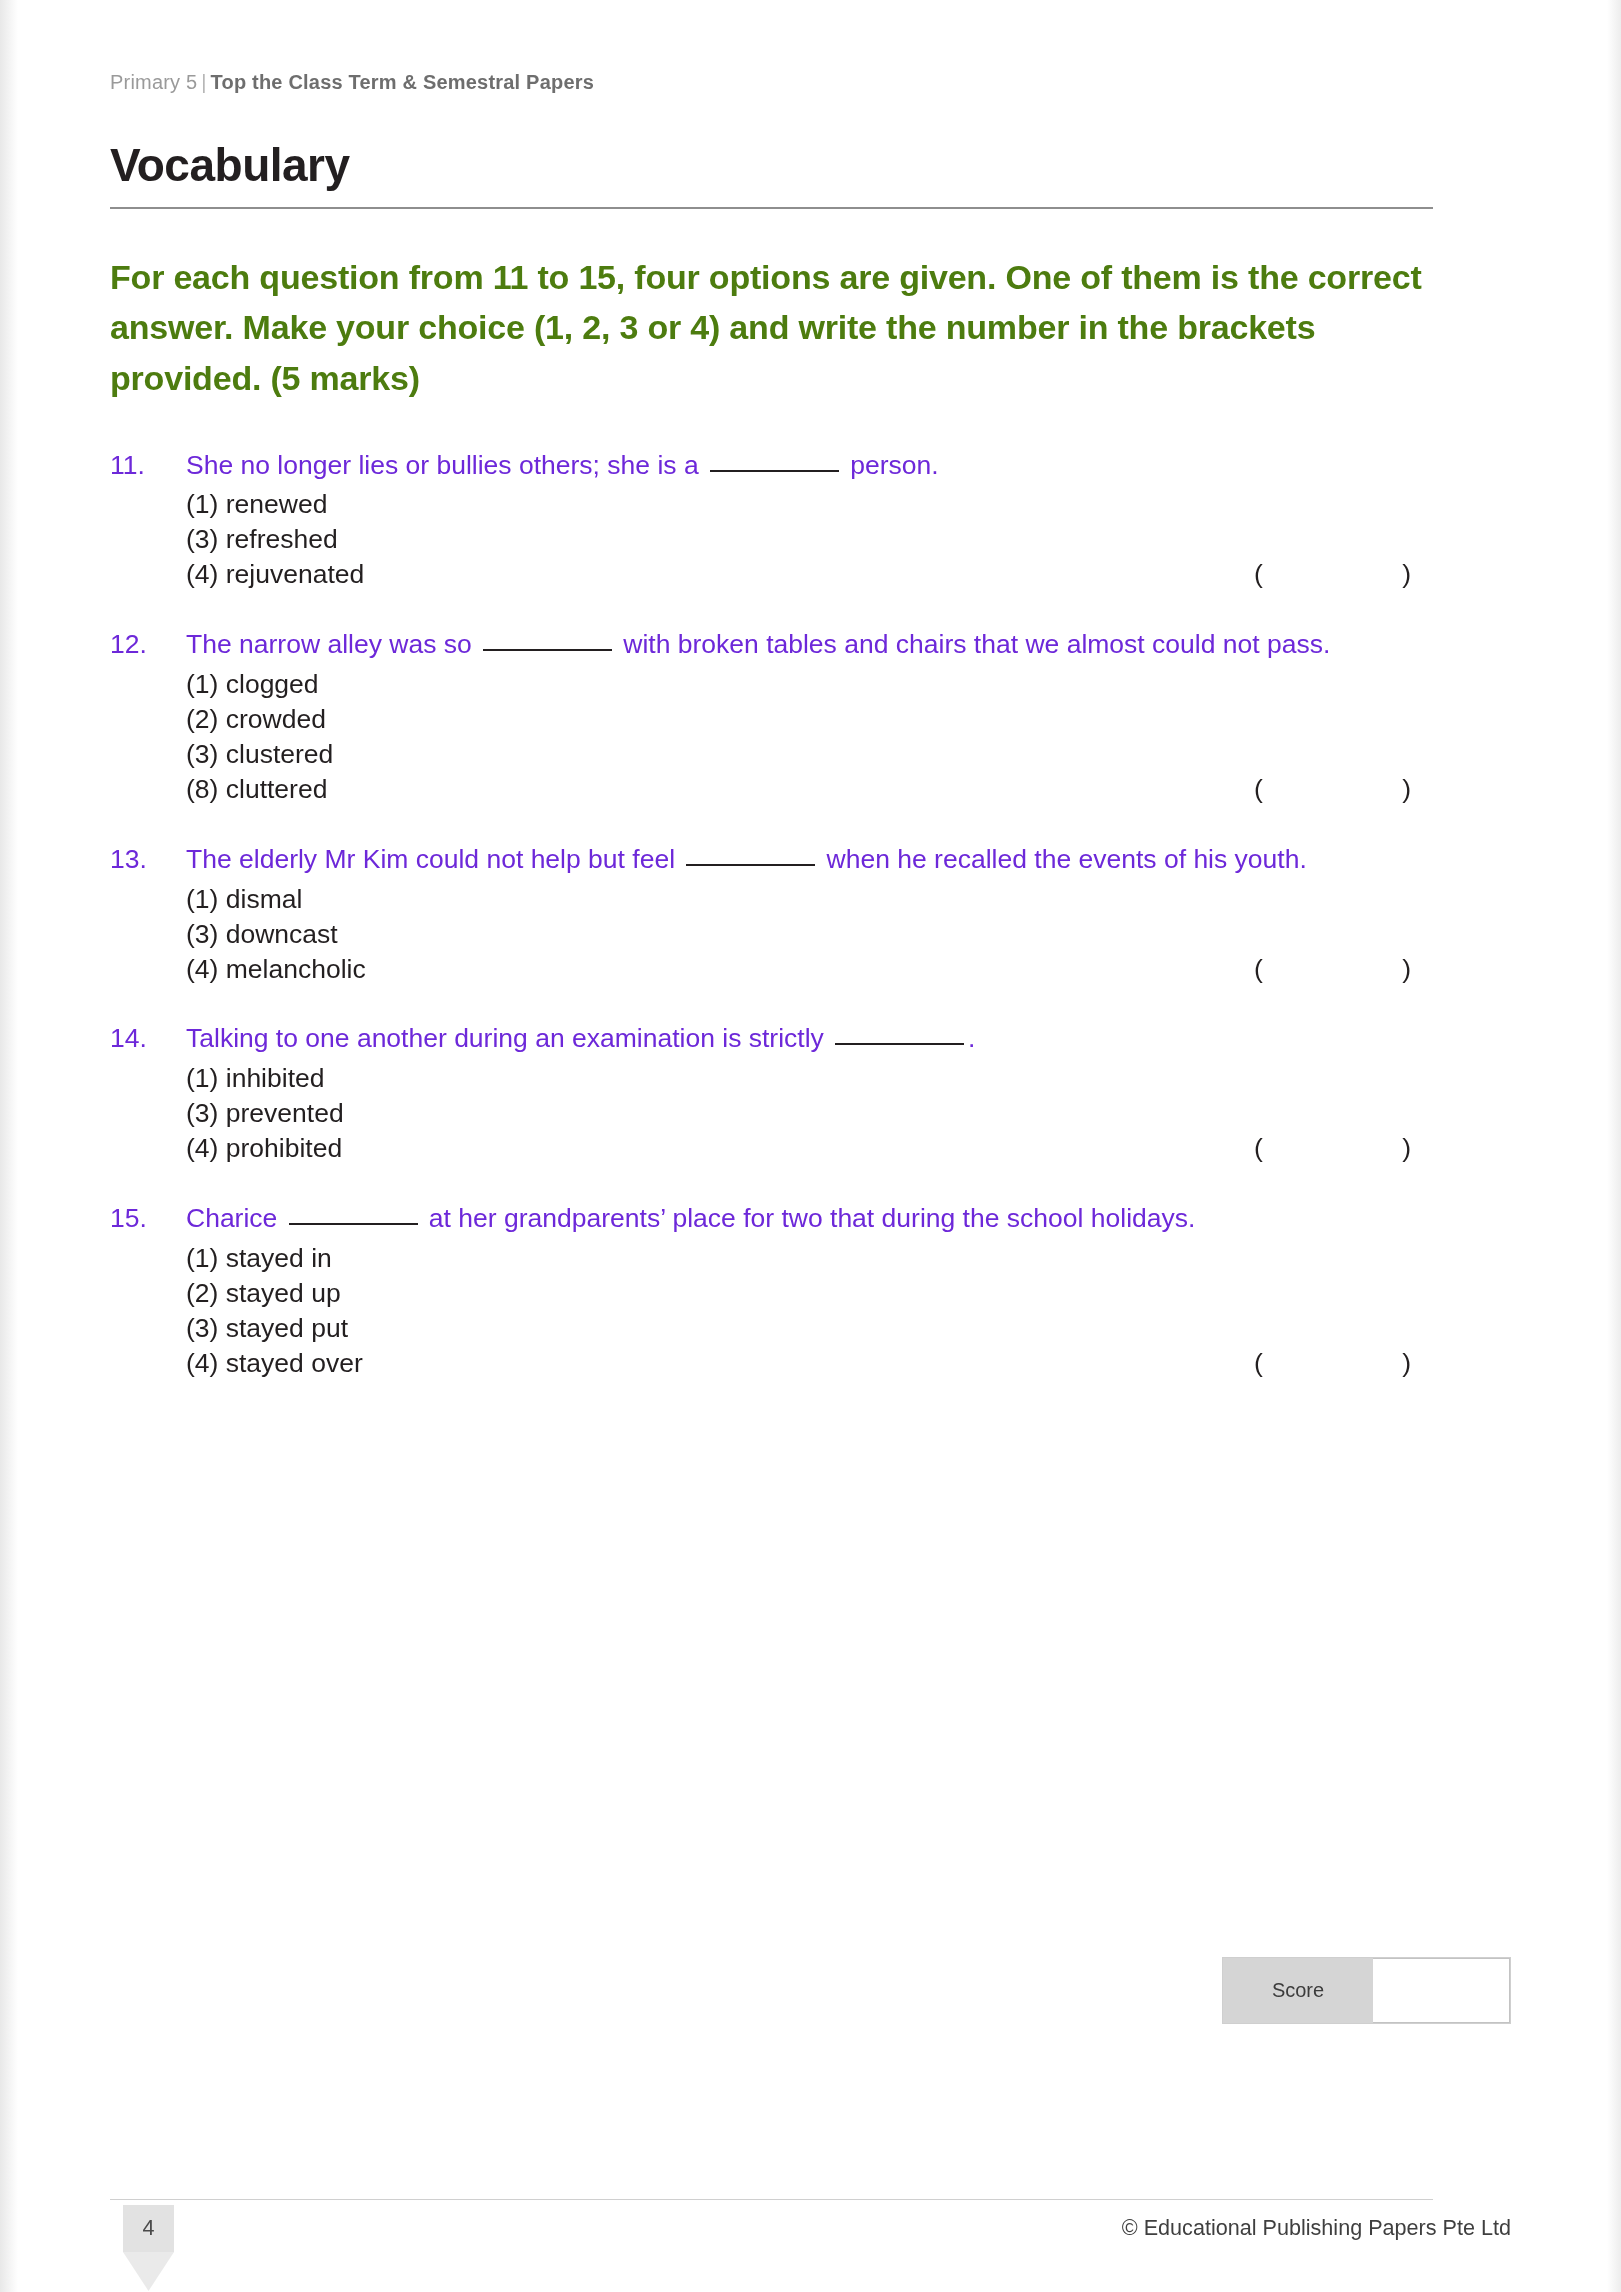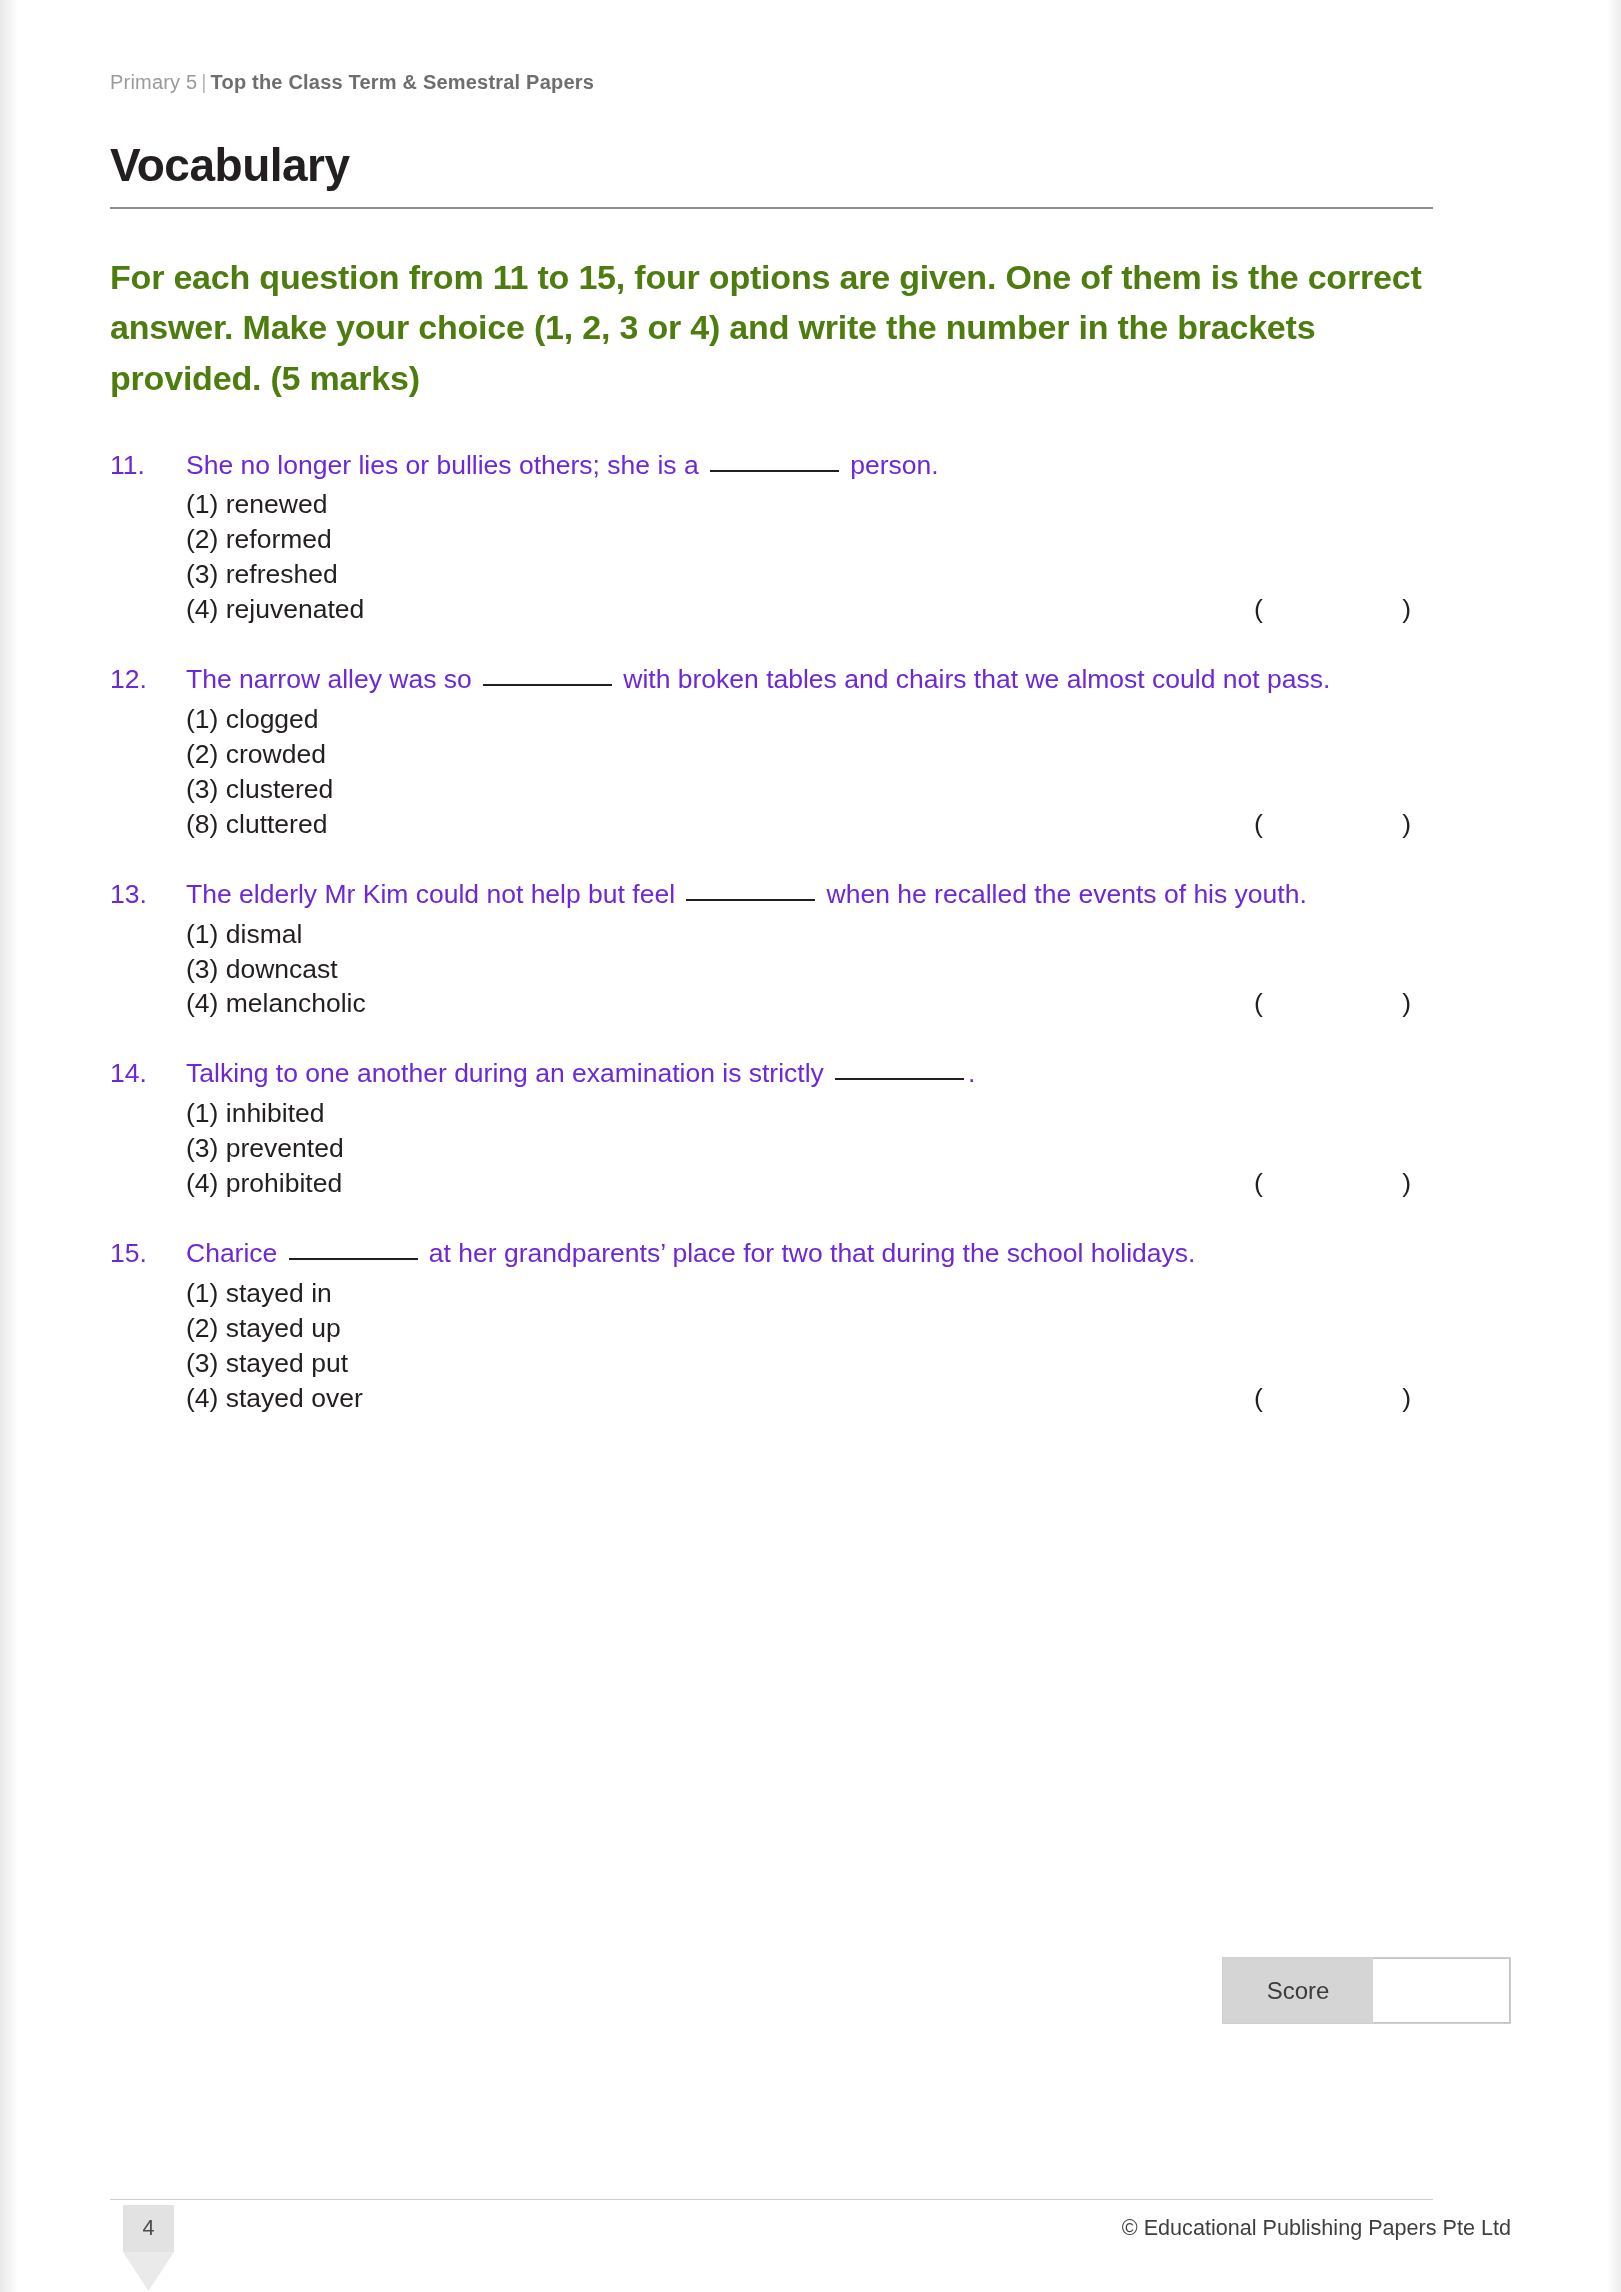--- a/index.html
+++ b/index.html
@@ -130,21 +130,21 @@
     top: 1957px;
     width: 289px;
     height: 67px;
     display: flex;
     border: 1px solid #cfcfcf;
     box-sizing: border-box;
   }
   .score-label {
     background: #d5d5d5;
     color: #3c3c3c;
-    font-size: 24px;
+    font-size: 20px;
     width: 150px;
     display: flex;
     align-items: center;
     justify-content: center;
   }
   .score-field {
     background: #ffffff;
     flex: 1 1 auto;
     border: 1px solid #c3c3c3;
     border-left: none;
@@ -233,23 +233,20 @@
           <span>She no longer lies or bullies others; she is a</span>
           <span class="blank"></span>
           <span>person.</span>
         </div>
       </div>
       <div class="options">
         <div class="opt-row">
             <span class="opt-text">(1) renewed</span>
           </div>
         <div class="opt-row">
-            <span class="opt-text">(2) reformed</span>
-          </div>
-        <div class="opt-row">
             <span class="opt-text">(3) refreshed</span>
           </div>
         <div class="opt-row">
           <span class="opt-text">(4) rejuvenated</span>
           <span class="bracket">
             <span>(</span>
             <span>)</span>
           </span>
         </div>
       </div>

